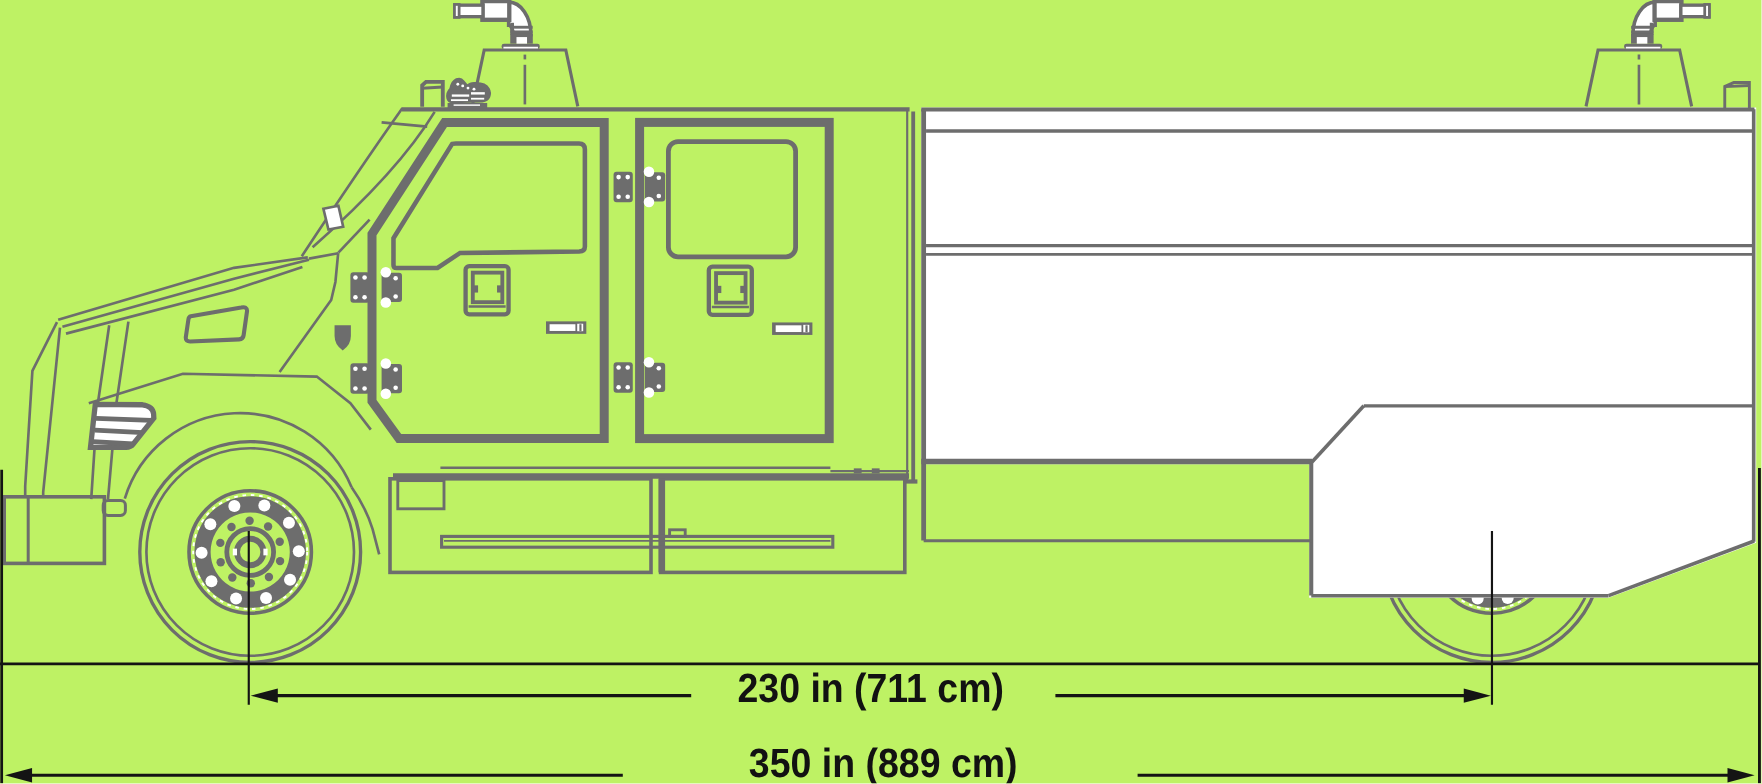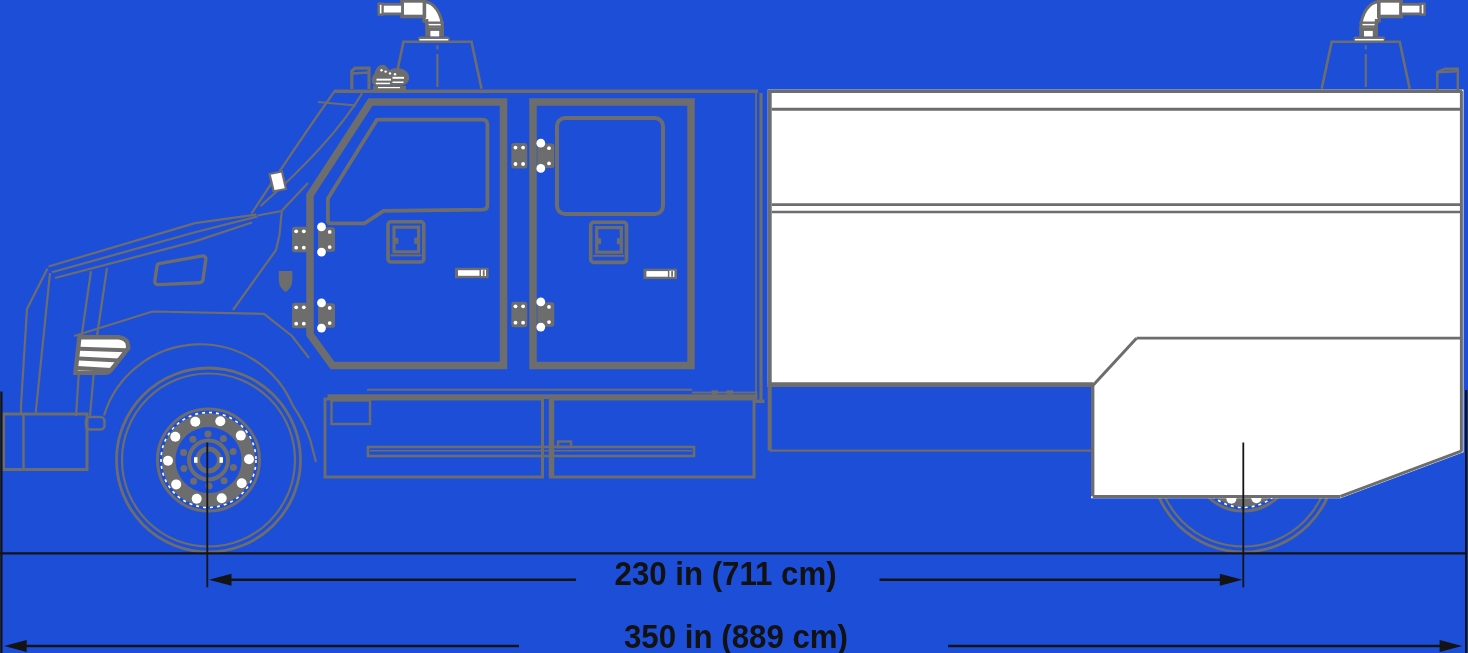--- a/index.html
+++ b/index.html
@@ -1,16 +1,16 @@
 <!DOCTYPE html>
 <html><head>
 <meta charset="utf-8">
 <style>
   html,body{margin:0;padding:0;background:#fff;}
-  .wrap{width:1468px;height:653px;position:relative;overflow:hidden;background:#1d4ed8;}
+  .wrap{width:1468px;height:653px;position:relative;overflow:hidden;background:#bef264;}
   text{font-family:"Liberation Sans",sans-serif;font-weight:700;fill:#121212;}
 </style>
 </head>
 <body>
 <div class="wrap">
 <svg width="1468" height="653" viewBox="0 0 1468 653">
 <defs>
 
   <g id="wheel">
     <circle cx="0" cy="0" r="92" fill="none" stroke="#6d6d6d" stroke-width="2.8"></circle>

